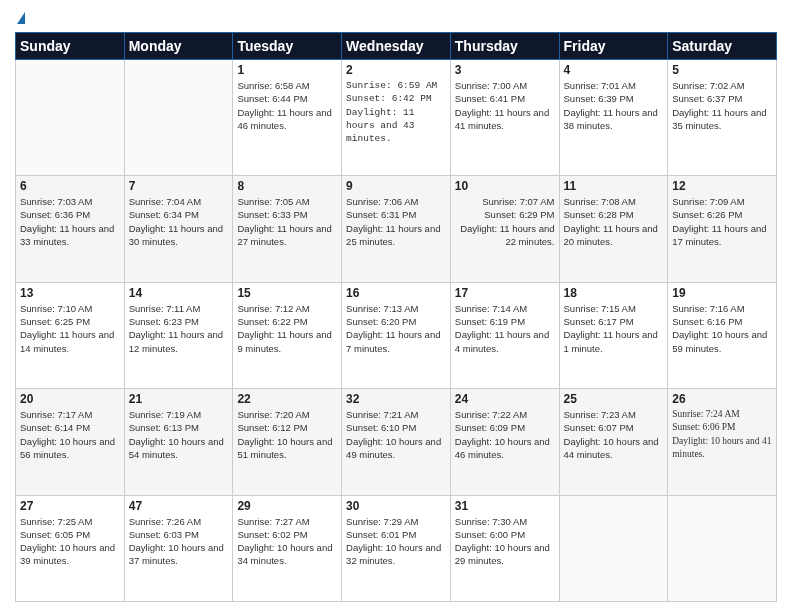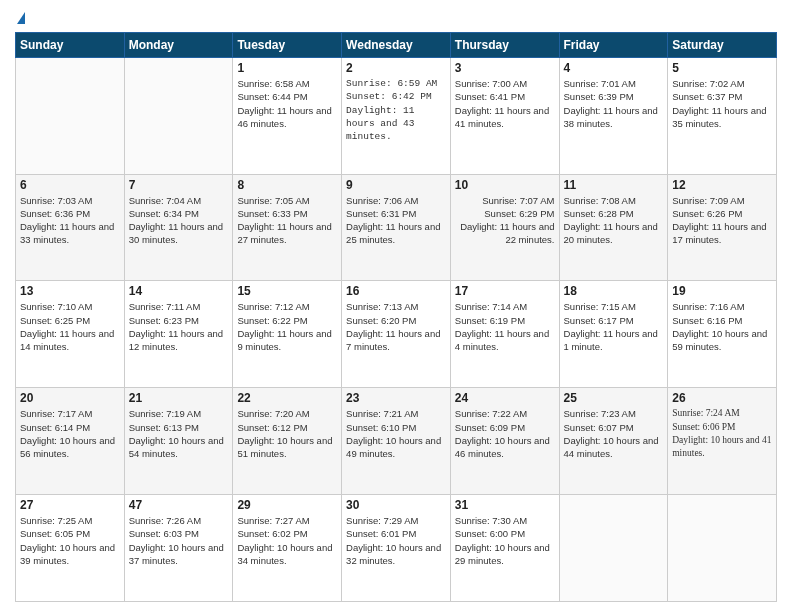--- a/index.html
+++ b/index.html
@@ -63,23 +63,23 @@
       font-size: 14px;
       color: #444;
     }
     .calendar {
       flex: 1;
       border-collapse: collapse;
       width: 100%;
       table-layout: fixed;
     }
     .calendar thead th {
-      background-color: #0c4a6e;
+      background-color: #0f172a;
       color: #fff;
-      font-size: 12px;
+      font-size: 14px;
       font-weight: bold;
       padding: 5px 4px;
       text-align: left;
       border: 1px solid #2060a0;
     }
     .calendar tbody td {
       border: 1px solid #ccc;
       vertical-align: top;
       padding: 3px 4px;
       font-size: 10px;
@@ -274,21 +274,21 @@
 Sunset: 6:13 PM
 Daylight: 10 hours and 54 minutes.</div>
           </td>
           <td>
             <span class="day-number">22</span>
             <div class="day-info" style="white-space: pre-line;">Sunrise: 7:20 AM
 Sunset: 6:12 PM
 Daylight: 10 hours and 51 minutes.</div>
           </td>
           <td>
-            <span class="day-number">23</span>
+            <span class="day-number">32</span>
             <div class="day-info" style="white-space: pre-line;">Sunrise: 7:21 AM
 Sunset: 6:10 PM
 Daylight: 10 hours and 49 minutes.</div>
           </td>
           <td>
             <span class="day-number">24</span>
             <div class="day-info" style="white-space: pre-line;">Sunrise: 7:22 AM
 Sunset: 6:09 PM
 Daylight: 10 hours and 46 minutes.</div>
           </td>

